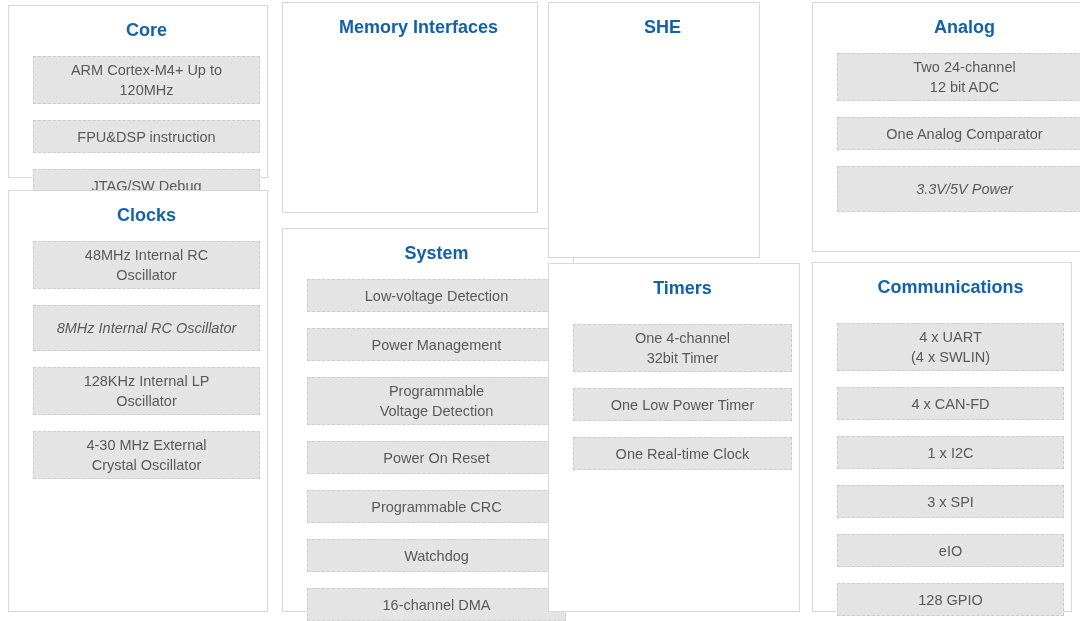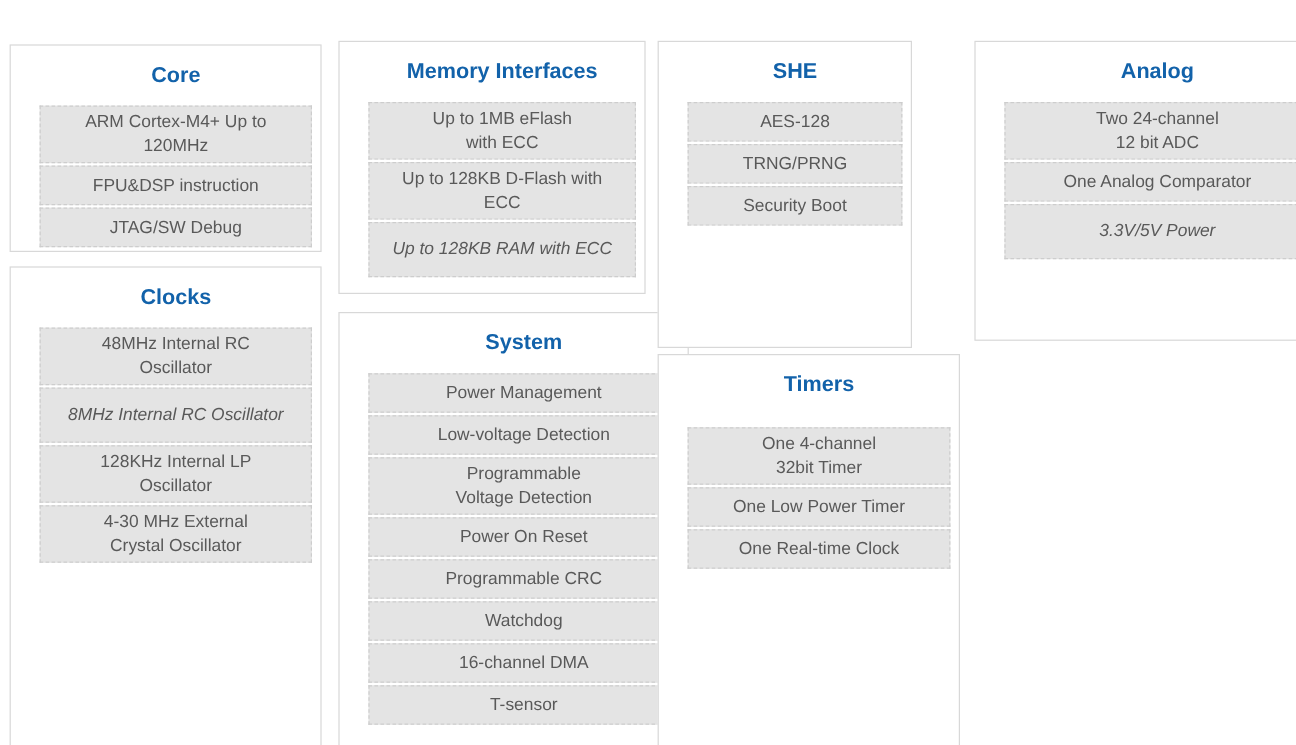--- a/index.html
+++ b/index.html
@@ -17,33 +17,32 @@
     position:relative;
     width:1080px;height:621px;
     background:var(--page-bg);
     overflow:hidden;
   }
   .group{
     position:absolute;
     background:#ffffff;
     border:1px solid var(--box-border);
     padding:12px 7px 10px 24px;
-    margin-top:32px;
   }
   .group h2{
     text-align:center;
     color:var(--title-blue);
     font-size:18px;
     font-weight:bold;
     height:24px;
     line-height:24px;
     margin-bottom:14px;
   }
   .group.roomy h2{margin-bottom:24px;}
-  .items{display:flex;flex-direction:column;gap:2px;}
+  .items{display:flex;flex-direction:column;gap:16px;}
   .item{
     background:var(--item-bg);
     border:1px dashed var(--item-border);
     color:var(--item-text);
     font-size:14.5px;
     line-height:20px;
     min-height:33px;
     display:flex;
     align-items:center;
     justify-content:center;
@@ -85,51 +84,39 @@
         <div class="item tall">8MHz Internal RC Oscillator</div>
         <div class="item">128KHz Internal LP
 Oscillator</div>
         <div class="item">4-30 MHz External
 Crystal Oscillator</div>
       </div>
   </section>
 
   <section class="group g-memory">
     <h2>Memory Interfaces</h2>
-    <div class="items">
-        <div class="item">Up to 1MB eFlash
-with ECC</div>
-        <div class="item">Up to 128KB D-Flash with
-ECC</div>
-        <div class="item tall">Up to 128KB RAM with ECC</div>
-      </div>
   </section>
 
   <section class="group g-system">
     <h2>System</h2>
     <div class="items">
+        <div class="item">Low-voltage Detection</div>
         <div class="item">Power Management</div>
-        <div class="item">Low-voltage Detection</div>
         <div class="item">Programmable
 Voltage Detection</div>
         <div class="item">Power On Reset</div>
         <div class="item">Programmable CRC</div>
         <div class="item">Watchdog</div>
         <div class="item">16-channel DMA</div>
         <div class="item">T-sensor</div>
       </div>
   </section>
 
   <section class="group g-she">
     <h2>SHE</h2>
-    <div class="items">
-        <div class="item">AES-128</div>
-        <div class="item">TRNG/PRNG</div>
-        <div class="item">Security Boot</div>
-      </div>
   </section>
 
   <section class="group g-timers roomy">
     <h2>Timers</h2>
     <div class="items">
         <div class="item">One 4-channel
 32bit Timer</div>
         <div class="item">One Low Power Timer</div>
         <div class="item">One Real-time Clock</div>
       </div>
@@ -138,14 +125,26 @@
   <section class="group g-analog">
     <h2>Analog</h2>
     <div class="items">
         <div class="item">Two 24-channel
 12 bit ADC</div>
         <div class="item">One Analog Comparator</div>
         <div class="item tall">3.3V/5V Power</div>
       </div>
   </section>
 
+  <section class="group g-comms roomy">
+    <h2>Communications</h2>
+    <div class="items">
+        <div class="item">4 x UART
+(4 x SWLIN)</div>
+        <div class="item">4 x CAN-FD</div>
+        <div class="item">1 x I2C</div>
+        <div class="item">3 x SPI</div>
+        <div class="item">eIO</div>
+        <div class="item">128 GPIO</div>
+      </div>
+  </section>
 
 </div>
 
 </body></html>

